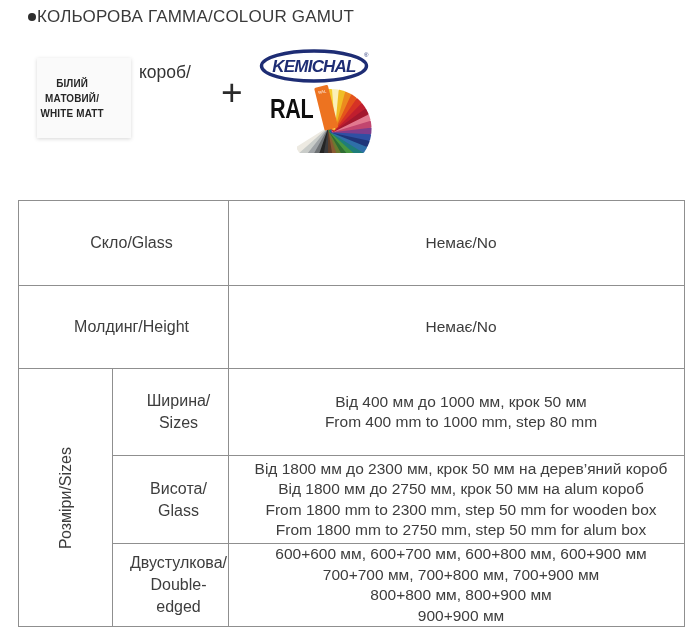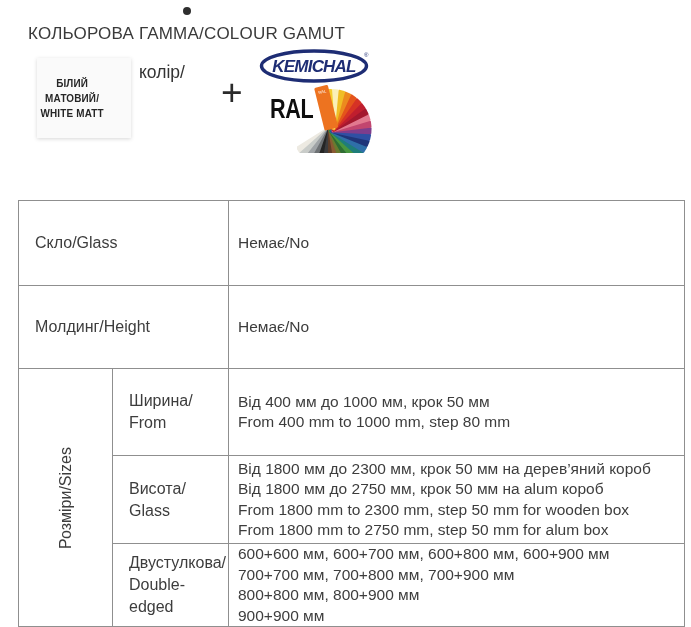--- a/index.html
+++ b/index.html
@@ -6,21 +6,21 @@
   body {
     width:691px; height:627px;
     background:#ffffff;
     font-family:"Liberation Sans", sans-serif;
     position:relative;
     overflow:hidden;
     color:#3d3d3d;
   }
 
   
-  .title-row { position:absolute; left:28px; top:7px; display:flex; align-items:center; gap:9px;flex-direction:column; }
+  .title-row { position:absolute; left:28px; top:7px; display:flex; align-items:center; gap:1px; }
   .bullet { width:8px; height:8px; border-radius:50%; background:#2e2e2e; flex:0 0 auto; }
   .title-text { font-size:17px; color:#3a3a3a; letter-spacing:0.2px; }
 
   
   .white-box {
     position:absolute; left:37px; top:58px; width:94px; height:80px;
     background:#fafafa; box-shadow:0 1px 4px rgba(0,0,0,0.16);
     display:flex; align-items:center; justify-content:flex-start;
   }
   .white-box-text {
@@ -34,21 +34,21 @@
   .ral-label {
     position:absolute; left:270px; top:94px;
     font-size:27px; font-weight:bold; color:#0e0e0e;
     letter-spacing:-0.5px; transform:scaleX(0.8); transform-origin:left top;
   }
   .fan-svg { position:absolute; left:297px; top:84px; }
 
   
   .spec-table {
     position:absolute; left:18px; top:200px; width:666px;
-    border-collapse:collapse; table-layout:fixed;
+    border-collapse:collapse; table-layout:fixed;text-align:center;
   }
   .spec-table td {
     border:1px solid #8f8f8f;
     vertical-align:middle;
     font-size:16px; color:#3d3d3d;
     padding:0;
   }
   tr.r1 { height:85px; } tr.r2 { height:83px; }
   tr.r3 { height:87px; } tr.r4 { height:88px; } tr.r5 { height:80px; }
   td.lbl    { padding-left:16px; }
@@ -71,21 +71,21 @@
 
 <div class="white-box">
   <div class="white-box-text">
     <div>БІЛИЙ</div>
     <div>МАТОВИЙ/</div>
     <div>WHITE MATT</div>
   </div>
 </div>
 
 <div class="basic-colour">
-  <div>колір/</div>
+  <div>короб/</div>
 </div>
 
 <div class="plus">+</div>
 
 <svg class="logo-svg" width="114" height="35" viewBox="0 0 114 35">
   <ellipse cx="56" cy="17" rx="52.5" ry="15" fill="#ffffff" stroke-width="3.4" stroke="#1e2d74"></ellipse>
   <text x="56" y="23" text-anchor="middle" font-size="17" font-weight="bold" font-style="italic" letter-spacing="-0.8" font-family="Liberation Sans, sans-serif" fill="#1e2d74">KEMICHAL</text>
   <text x="106" y="8" font-size="6" font-family="Liberation Sans, sans-serif" fill="#1e2d74">®</text>
 </svg>
 
@@ -138,21 +138,21 @@
   <tr class="r2">
     <td class="lbl" colspan="2">Молдинг/Height</td>
     <td class="val">Немає/No</td>
   </tr>
   <tr class="r3">
     <td class="vert-cell" rowspan="3">
       <div class="vert-text">Розміри/Sizes</div>
     </td>
     <td class="sublbl">
       <div>Ширина/</div>
-      <div>From</div>
+      <div>Sizes</div>
     </td>
     <td class="val">
       <div>Від 400 мм до 1000 мм, крок 50 мм</div>
       <div>From 400 mm to 1000 mm, step 80 mm</div>
     </td>
   </tr>
   <tr class="r4">
     <td class="sublbl">
       <div>Висота/</div>
       <div>Glass</div>

